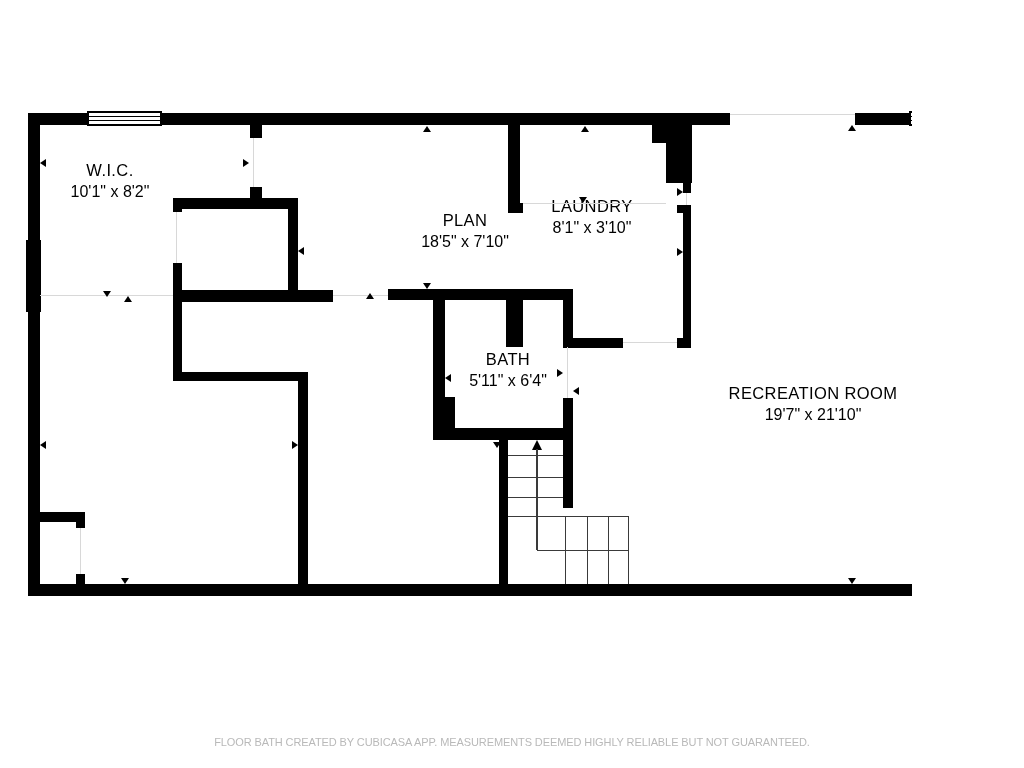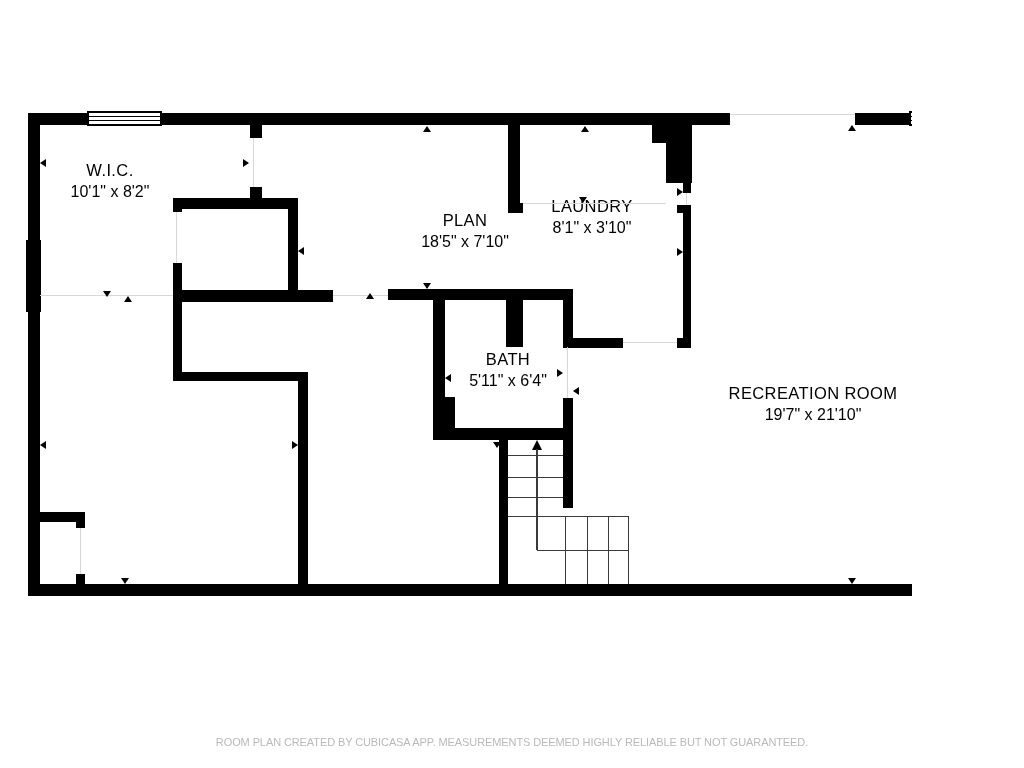--- a/index.html
+++ b/index.html
@@ -60,21 +60,21 @@
   </div>
   <div class="room-label" style="left:508px;top:370px;">
     <span class="rname">BATH</span>
     <span class="rdims">5'11" x 6'4"</span>
   </div>
   <div class="room-label" style="left:813px;top:372px;margin-top:32px;">
     <span class="rname">RECREATION ROOM</span>
     <span class="rdims">19'7" x 21'10"</span>
   </div>
 
-  <div class="footer" style="color: rgb(185, 185, 185);">ROOM PLAN CREATED BY CUBICASA APP. MEASUREMENTS DEEMED HIGHLY RELIABLE BUT NOT GUARANTEED.</div>
+  <div class="footer" style="color: rgb(185, 185, 185);">FLOOR BATH CREATED BY CUBICASA APP. MEASUREMENTS DEEMED HIGHLY RELIABLE BUT NOT GUARANTEED.</div>
 <div class="wall" style="left: 28px; top: 113px; width: 59px; height: 12px; background: rgb(0, 0, 0);"></div>
     <div class="wall" style="left: 162px; top: 113px; width: 568px; height: 12px; background: rgb(0, 0, 0);"></div>
     <div class="wall" style="left: 855px; top: 113px; width: 55px; height: 12px; background: rgb(0, 0, 0);"></div>
     <div class="wall" style="left: 975px; top: 113px; width: 20px; height: 12px; background: rgb(0, 0, 0);"></div>
     <div class="wall" style="left: 28px; top: 113px; width: 12px; height: 483px; background: rgb(0, 0, 0);"></div>
     <div class="wall" style="left: 983px; top: 113px; width: 12px; height: 483px; background: rgb(0, 0, 0);"></div>
     <div class="wall" style="left: 28px; top: 584px; width: 967px; height: 12px; background: rgb(0, 0, 0);"></div>
     <div class="wall" style="left: 250px; top: 125px; width: 12px; height: 13px; background: rgb(0, 0, 0);"></div>
     <div class="wall" style="left: 250px; top: 187px; width: 12px; height: 12px; background: rgb(0, 0, 0);"></div>
     <div class="wall" style="left: 173px; top: 198px; width: 124px; height: 11px; background: rgb(0, 0, 0);"></div>

